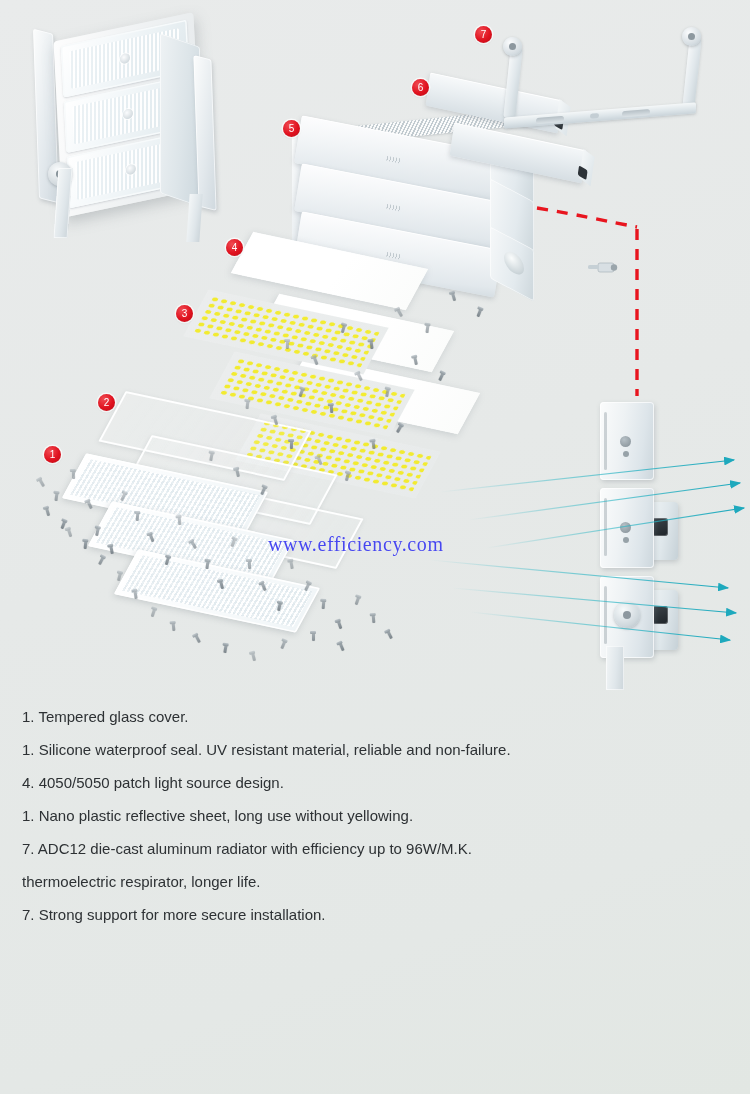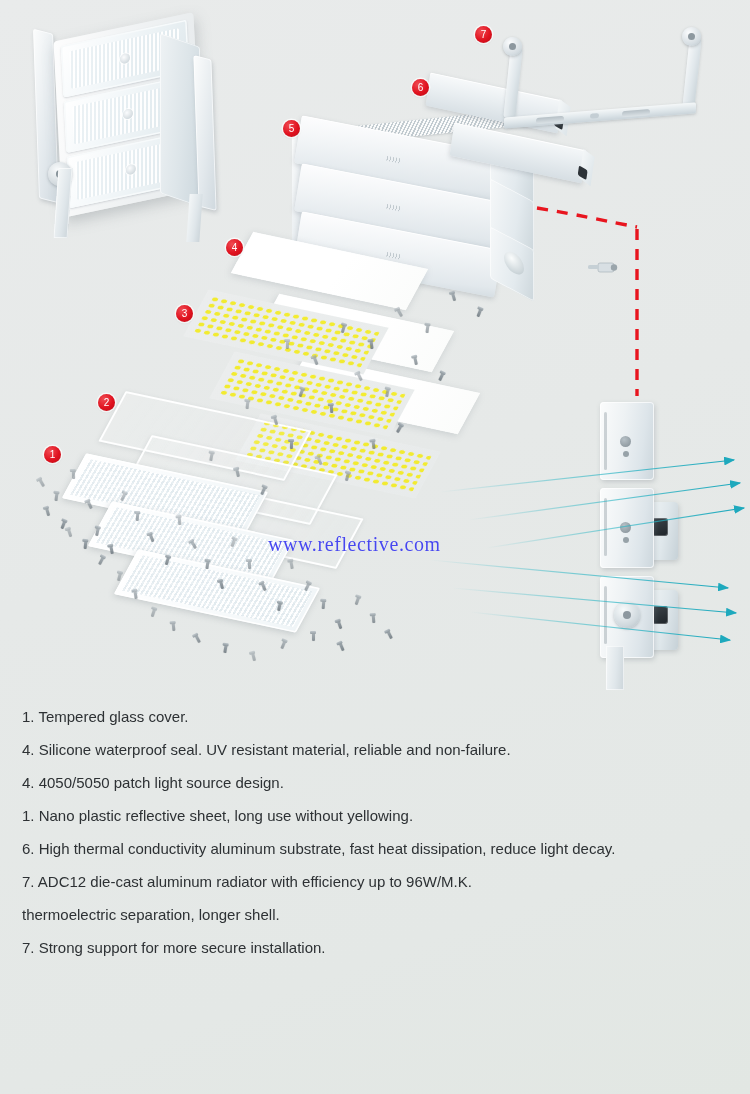--- a/index.html
+++ b/index.html
@@ -396,27 +396,26 @@
     <div id="callouts">
         <div class="lbl" style="left: 44px; top: 446px;">1</div>
         <div class="lbl" style="left: 98px; top: 394px;">2</div>
         <div class="lbl" style="left: 176px; top: 305px;">3</div>
         <div class="lbl" style="left: 226px; top: 239px;">4</div>
         <div class="lbl" style="left: 283px; top: 120px;">5</div>
         <div class="lbl" style="left: 412px; top: 79px;">6</div>
         <div class="lbl" style="left: 475px; top: 26px;">7</div>
       </div>
 
-    <div id="watermark">www.reflective.com</div>
+    <div id="watermark">www.efficiency.com</div>
   </div>
 
   <div id="speclist">
       <p class="spec">1. Tempered glass cover.</p>
-      <p class="spec">4. Silicone waterproof seal. UV resistant material, reliable and non-failure.</p>
+      <p class="spec">1. Silicone waterproof seal. UV resistant material, reliable and non-failure.</p>
       <p class="spec">4. 4050/5050 patch light source design.</p>
       <p class="spec">1. Nano plastic reflective sheet, long use without yellowing.</p>
-      <p class="spec">6. High thermal conductivity aluminum substrate, fast heat dissipation, reduce light decay.</p>
       <p class="spec">7. ADC12 die-cast aluminum radiator with efficiency up to 96W/M.K.</p>
-      <p class="spec">thermoelectric separation, longer shell.</p>
+      <p class="spec">thermoelectric respirator, longer life.</p>
       <p class="spec">7. Strong support for more secure installation.</p>
     </div>
 
 </div>
 
 </body></html>

